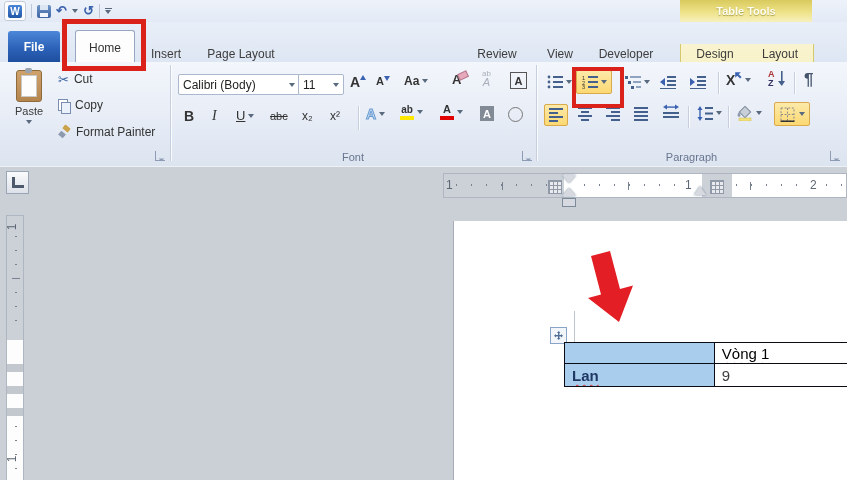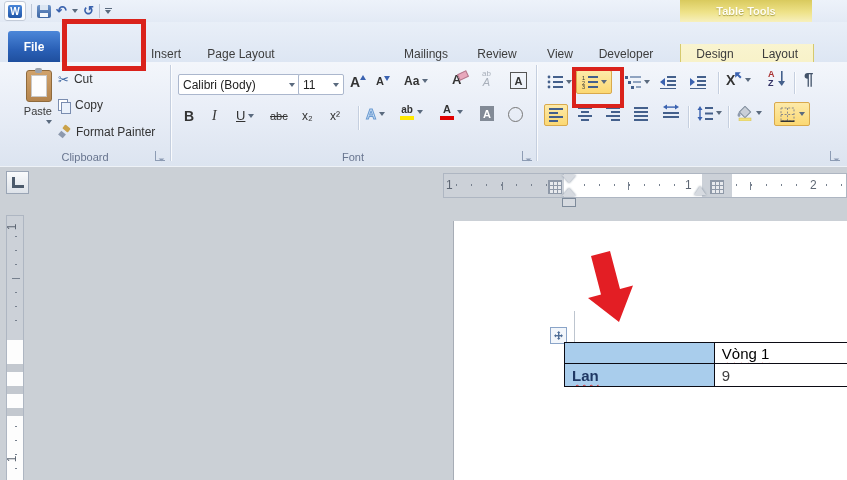--- a/index.html
+++ b/index.html
@@ -38,21 +38,21 @@
   .rbtn{position:absolute;display:flex;align-items:center;gap:3px;font-size:12px;color:#333}
   .sel{background:linear-gradient(#fdeaa9,#fbd873);border:1px solid #d9a94c;border-radius:2px}
   .combo{position:absolute;height:19px;background:#fff;border:1px solid #abb7cd;border-radius:2px;display:flex;align-items:center;font-size:12px;color:#222;padding:0 4px;gap:4px}
   .combo .dd{margin-left:auto}
   .smalllabel{font-size:11px;color:#3b3b3b}
   .icon16{width:17px;height:16px;display:inline-flex;align-items:center;justify-content:center}
   .bars{display:flex;flex-direction:column;gap:2px}
   .bars i{display:block;height:2px;background:#44608c}
 
   
-  .pastebtn{position:absolute;left:6px;top:4px;width:46px;height:88px;display:flex;flex-direction:column;align-items:flex-end;padding-top:4px;gap:3px}
+  .pastebtn{position:absolute;left:6px;top:4px;width:46px;height:88px;display:flex;flex-direction:column;align-items:center;padding-top:4px;gap:3px}
   .clipicon{width:24px;height:30px;background:linear-gradient(#d0a26b,#b5854e);border:1px solid #8f6a3c;border-radius:3px;position:relative}
   .clipicon:before{content:"";position:absolute;left:4px;top:4px;width:14px;height:20px;background:#fdfdfd;border:1px solid #c9c9c9}
   .clipicon:after{content:"";position:absolute;left:8px;top:-3px;width:7px;height:5px;background:#9aa2ad;border-radius:2px}
   .srow{position:absolute;left:58px;display:flex;align-items:center;gap:5px;font-size:12px;color:#333;height:18px}
   .cuticon{color:#3c64a0;font-size:13px}
   .copyicon{position:relative;width:12px;height:13px}
   .copyicon i{position:absolute;width:8px;height:10px;background:#fff;border:1px solid #7a8db0}
   .copyicon i:nth-child(1){left:0;top:0}
   .copyicon i:nth-child(2){left:3px;top:3px;background:#eaf1fb}
   .brushicon{position:relative;width:13px;height:13px}
@@ -132,23 +132,23 @@
           <span class="bar"></span>
           <span class="dd"></span>
         </span>
     </div>
     <div class="tt-top">Table Tools</div>
   </div>
 
   <div class="tabrow">
     <div class="tt-bg"></div>
     <div class="filetab">File</div>
+    <div class="hometab">Home</div>
     <div class="tab" style="left:140px;width:52px">Insert</div>
     <div class="tab" style="left:196px;width:90px">Page Layout</div>
-    <div class="tab" style="left:395px;width:62px">Mailings</div>
     <div class="tab" style="left:467px;width:60px">Review</div>
     <div class="tab" style="left:540px;width:40px">View</div>
     <div class="tab" style="left:590px;width:72px">Developer</div>
     <div class="tab" style="left:686px;width:58px">Design</div>
     <div class="tab" style="left:750px;width:60px">Layout</div>
   </div>
 
   <div class="ribbon">
     <div class="gsep" style="left:170px"></div>
     <div class="gsep" style="left:536px"></div>
@@ -170,21 +170,20 @@
           </span>
         <span>Copy</span>
       </div>
       <div class="srow" style="top:61px">
         <span class="brushicon">
             <span class="h"></span>
             <span class="t"></span>
           </span>
         <span>Format Painter</span>
       </div>
-      <div class="glabel">Clipboard</div>
       <div class="launcher" style="left:155px"></div>
     </div>
 
     <div class="group" style="left:170px;width:366px">
       <div class="combo" style="left:8px;top:12px;width:112px">
         <span>Calibri (Body)</span>
           <span class="dd"></span>
       </div>
       <div class="combo" style="left:128px;top:12px;width:36px">
         <span>11</span>
@@ -408,20 +407,21 @@
           <svg width="15" height="15">
               <rect x="1" y="1" width="13" height="13" fill="none" stroke="#8a8a8a" stroke-dasharray="2 1.6"></rect>
               <line x1="7.5" y1="1" x2="7.5" y2="14" stroke="#8a8a8a" stroke-dasharray="2 1.6"></line>
               <line x1="1" y1="7.5" x2="14" y2="7.5" stroke="#8a8a8a" stroke-dasharray="2 1.6"></line>
               <line x1="0.5" y1="14.3" x2="14.5" y2="14.3" stroke="#333" stroke-width="1.6"></line>
             </svg>
         </span>
           <span class="dd"></span>
       </div>
 
+      <div class="glabel">Paragraph</div>
       <div class="launcher" style="left:294px"></div>
     </div>
   </div>
 
   <div class="docarea">
     <div class="tabsel">
         <span class="L"></span>
       </div>
 
     <div class="hruler">

